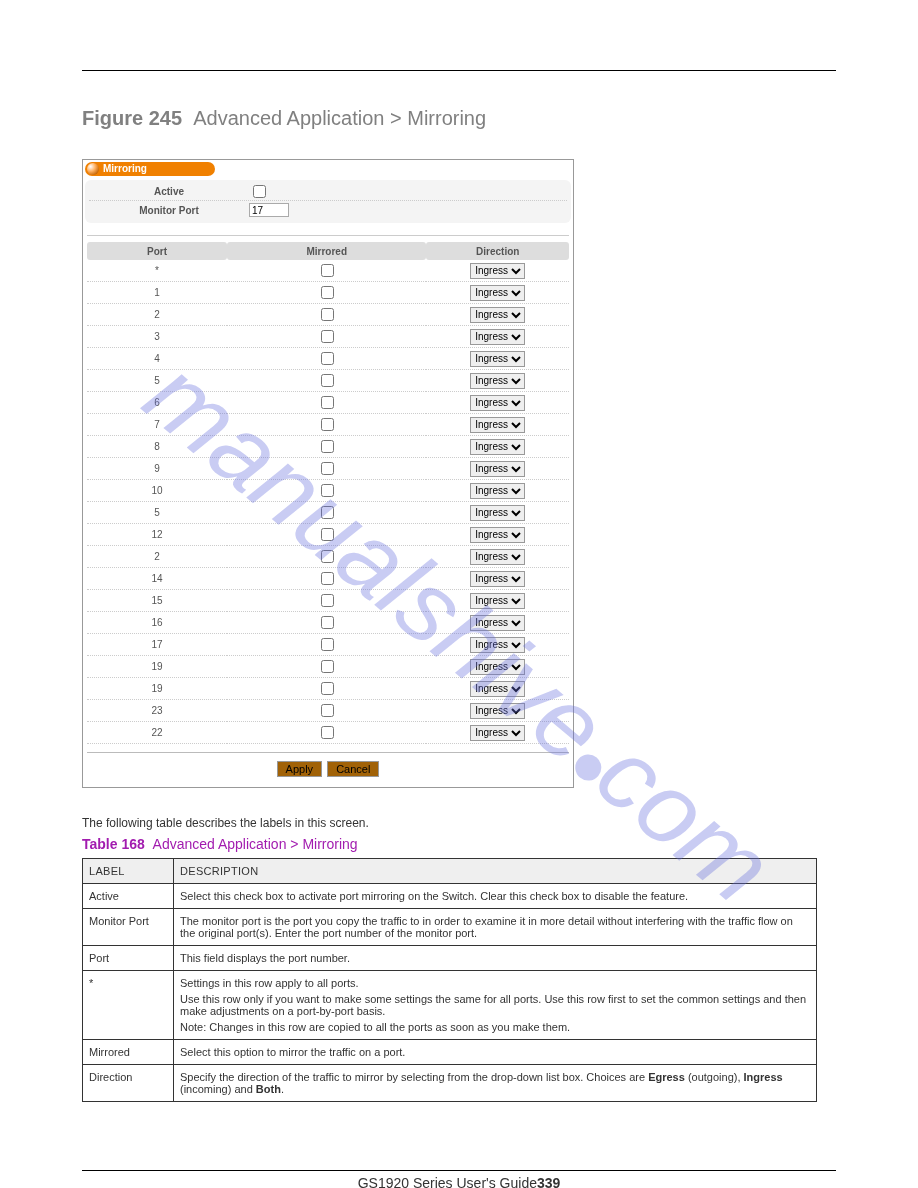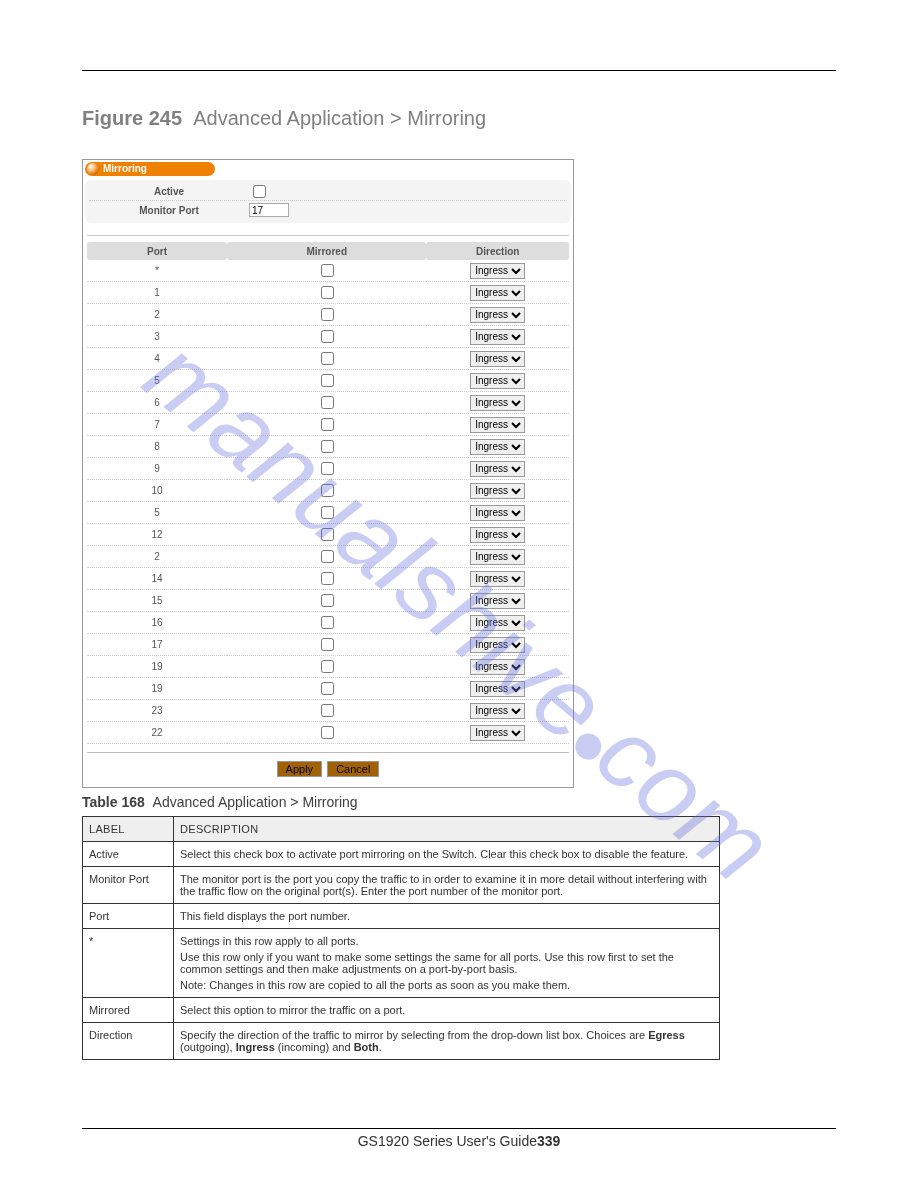--- a/index.html
+++ b/index.html
@@ -144,25 +144,25 @@
     background: #a16207;
   }
   .table-desc {
     font-size: 12px;
     color: #333;
     margin: 28px 0 2px 0;
   }
   .table-title {
     font-size: 14px;
     font-weight: bold;
-    color: #404040;
+    color: #a21caf;
     margin: 6px 0 6px 0;
   }
   table.doc-table {
-    width: 638px;
+    width: 735px;
     border-collapse: collapse;
     font-size: 11px;
     color: #333;
     border-radius: 28px;
   }
   table.doc-table th {
     background: #efefef;
     border: 1px solid #333;
     padding: 6px 6px;
     text-align: left;
@@ -372,20 +372,21 @@
     </table>
 
     <hr class="bottomline">
 
     <div class="btn-row">
       <button>Apply</button>
       <button>Cancel</button>
     </div>
   </div>
 
+  <div class="table-desc">The following table describes the labels in this screen.</div>
   <div class="table-title">
     <span>Table 168</span>&nbsp;&nbsp;<span style="font-weight:normal;">Advanced Application &gt; Mirroring</span>
   </div>
 
   <table class="doc-table">
     <thead>
       <tr>
         <th class="label-col">LABEL</th>
         <th>DESCRIPTION</th>
       </tr>

